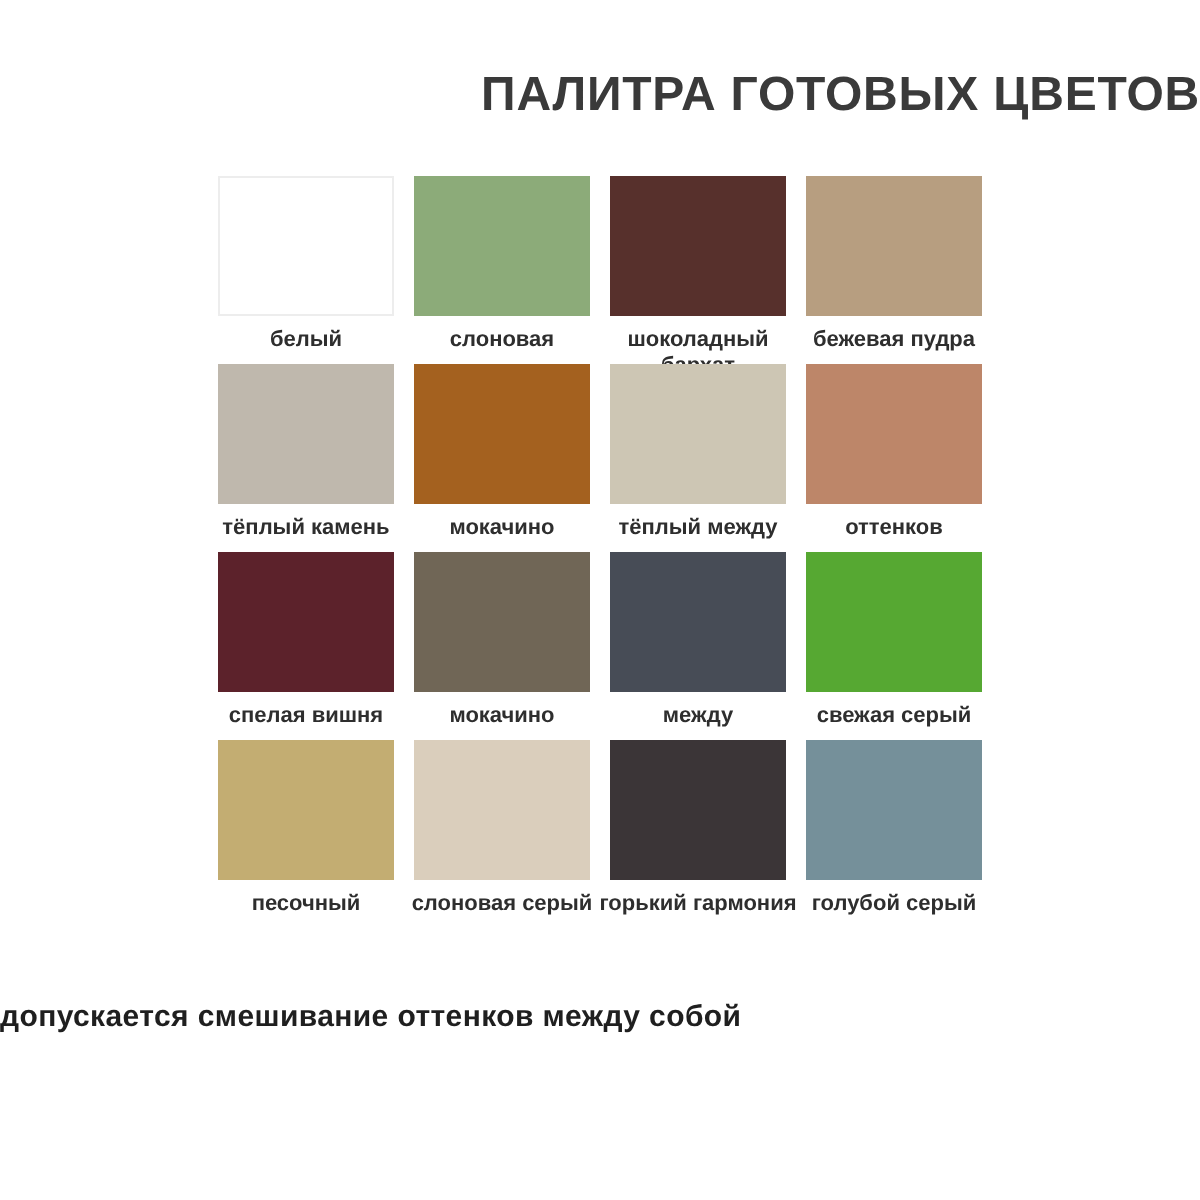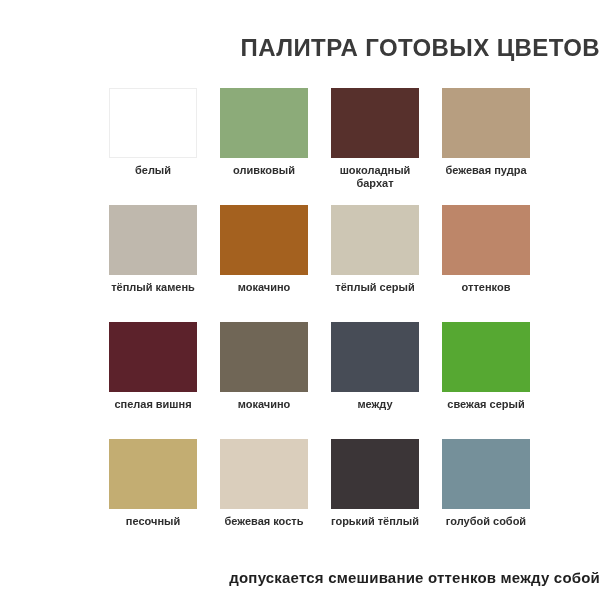--- a/index.html
+++ b/index.html
@@ -23,21 +23,20 @@
       letter-spacing: 0.4px;
       color: #3a3a3a;
     }
     .grid {
       width: 382px;
       margin: 26px auto 0;
       display: grid;
       grid-template-columns: repeat(4, 88px);
       column-gap: 10px;
       row-gap: 0;
-      gap: 23px;
     }
     .cell {
       height: 94px;
       display: flex;
       flex-direction: column;
       align-items: center;
     }
     .swatch {
       width: 88px;
       height: 70px;
@@ -51,61 +50,61 @@
       margin-top: 6px;
       width: 100px;
       text-align: center;
       font-size: 11px;
       line-height: 1.15;
       font-weight: 700;
       color: #2e2e2e;
     }
     .footer {
       margin-top: 36px;
-      text-align: right;
+      text-align: left;
       font-size: 15px;
       font-weight: 700;
       letter-spacing: 0.2px;
       color: #1f1f1f;
     }
   </style>
 </head>
 <body>
 
 <div class="page">
   <div class="title">ПАЛИТРА ГОТОВЫХ ЦВЕТОВ</div>
 
   <div class="grid">
       <div class="cell">
         <div class="swatch" style="background: rgb(255, 255, 255);"></div>
         <div class="label">белый</div>
       </div>
       <div class="cell">
         <div class="swatch" style="background: rgb(140, 171, 121);"></div>
-        <div class="label">оливковый</div>
+        <div class="label">слоновая</div>
       </div>
       <div class="cell">
         <div class="swatch" style="background: rgb(87, 48, 44);"></div>
         <div class="label">шоколадный бархат</div>
       </div>
       <div class="cell">
         <div class="swatch" style="background: rgb(183, 158, 128);"></div>
         <div class="label">бежевая пудра</div>
       </div>
       <div class="cell">
         <div class="swatch" style="background: rgb(191, 184, 173);"></div>
         <div class="label">тёплый камень</div>
       </div>
       <div class="cell">
         <div class="swatch" style="background: rgb(164, 97, 31);"></div>
         <div class="label">мокачино</div>
       </div>
       <div class="cell">
         <div class="swatch" style="background: rgb(205, 198, 180);"></div>
-        <div class="label">тёплый серый</div>
+        <div class="label">тёплый между</div>
       </div>
       <div class="cell">
         <div class="swatch" style="background: rgb(189, 134, 105);"></div>
         <div class="label">оттенков</div>
       </div>
       <div class="cell">
         <div class="swatch" style="background: rgb(92, 34, 43);"></div>
         <div class="label">спелая вишня</div>
       </div>
       <div class="cell">
@@ -119,26 +118,26 @@
       <div class="cell">
         <div class="swatch" style="background: rgb(86, 168, 50);"></div>
         <div class="label">свежая серый</div>
       </div>
       <div class="cell">
         <div class="swatch" style="background: rgb(195, 173, 114);"></div>
         <div class="label">песочный</div>
       </div>
       <div class="cell">
         <div class="swatch" style="background: rgb(218, 206, 188);"></div>
-        <div class="label">бежевая кость</div>
+        <div class="label">слоновая серый</div>
       </div>
       <div class="cell">
         <div class="swatch" style="background: rgb(59, 53, 55);"></div>
-        <div class="label">горький тёплый</div>
+        <div class="label">горький гармония</div>
       </div>
       <div class="cell">
         <div class="swatch" style="background: rgb(117, 144, 154);"></div>
-        <div class="label">голубой собой</div>
+        <div class="label">голубой серый</div>
       </div>
     </div>
 
   <div class="footer">допускается смешивание оттенков между собой</div>
 </div>
 
 </body></html>

